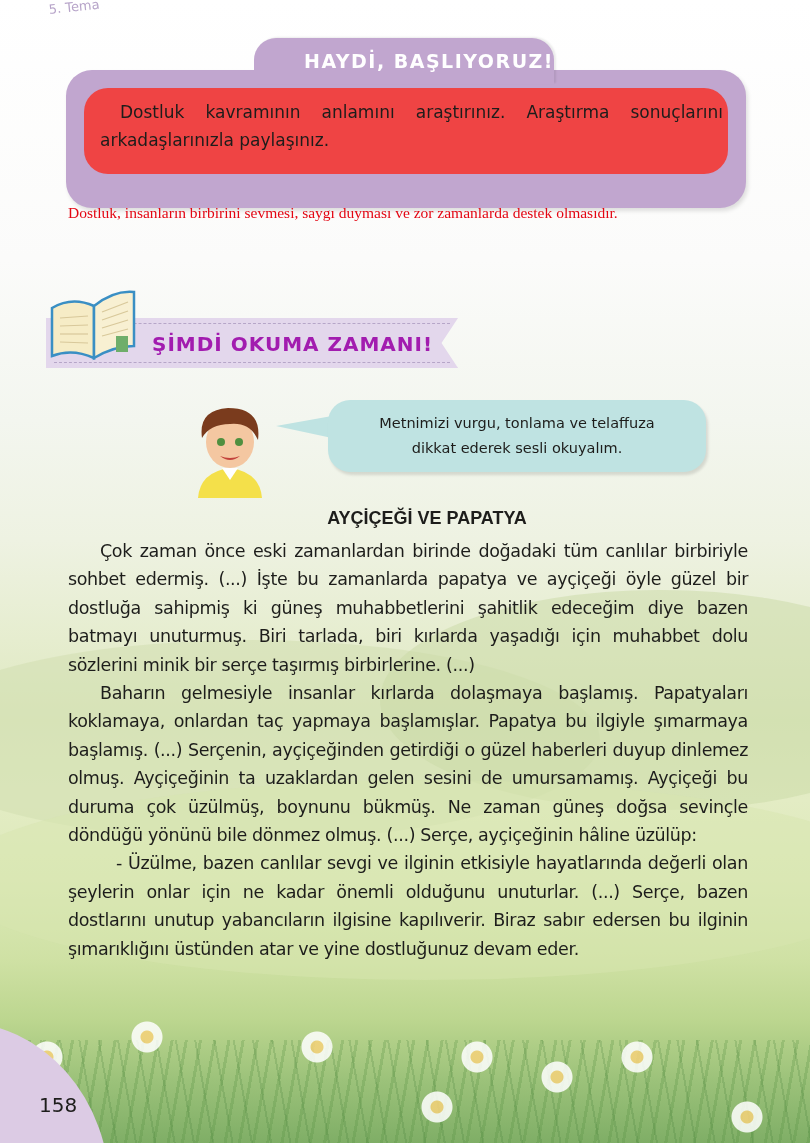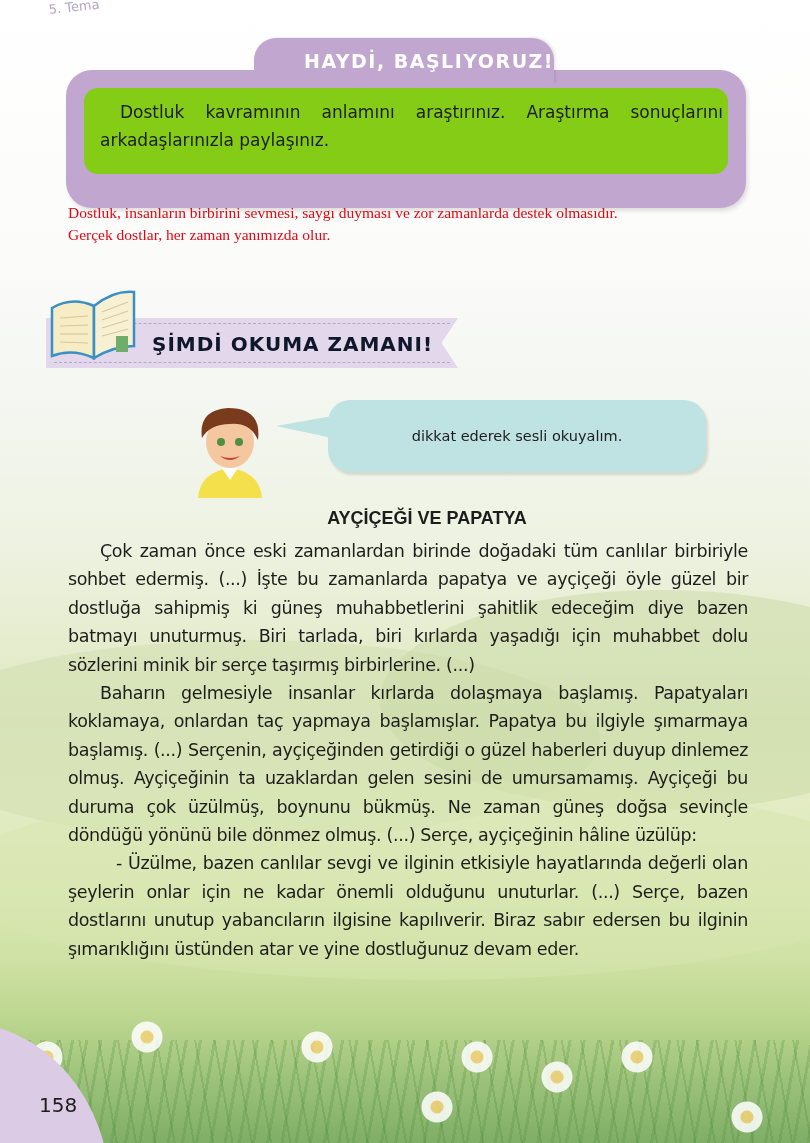--- a/index.html
+++ b/index.html
@@ -39,21 +39,21 @@
     }
     .haydi-tab span { color: #fff; font-weight: bold; font-size: 19px; letter-spacing: 1.5px;
       font-family: "DejaVu Sans", sans-serif; }
     .haydi-frame {
       position: absolute; left: 66px; top: 70px; width: 680px; height: 138px;
       background: #c1a6cf; border-radius: 26px;
       box-shadow: 2px 3px 4px rgba(0,0,0,.12);
     }
     .haydi-inner {
       position: absolute; left: 84px; top: 88px; width: 644px; height: 86px;
-      background: #84cc16; border-radius: 14px;
+      background: #ef4444; border-radius: 24px;
       padding: 10px 5px 0 16px;
       font-size: 17px; line-height: 28px; color: #1d1d1b;
       text-align: justify;
     }
     .haydi-inner .p { text-indent: 20px; }
 
     .answer {
       position: absolute; left: 68px; top: 202px; width: 700px;
       color: #e30613; font-family: Liberation Serif, serif;
       font-size: 15.5px; line-height: 22px;
@@ -62,21 +62,21 @@
     
     .banner {
       position: absolute; left: 46px; top: 318px; width: 412px; height: 50px;
       background: #e3d7ec;
       clip-path: polygon(0 0, 100% 0, 96% 50%, 100% 100%, 0 100%);
       box-shadow: 0 2px 3px rgba(0,0,0,.1);
     }
     .banner::before { content: ""; position: absolute; left: 8px; right: 8px; top: 5px; border-top: 1.5px dashed #b6a6c8; }
     .banner::after { content: ""; position: absolute; left: 8px; right: 8px; bottom: 5px; border-top: 1.5px dashed #b6a6c8; }
     .banner-text { position: absolute; left: 152px; top: 332px; font-size: 20px; font-weight: bold;
-      color: #0f172a; letter-spacing: 1px; font-family: "DejaVu Sans", sans-serif; }
+      color: #a21caf; letter-spacing: 1px; font-family: "DejaVu Sans", sans-serif; }
     .book { position: absolute; left: 48px; top: 288px; width: 92px; height: 74px; }
 
     
     .kid { position: absolute; left: 188px; top: 402px; width: 84px; height: 96px; }
     .bubble {
       position: absolute; left: 328px; top: 400px; width: 378px; height: 72px;
       background: #bfe3e2; border-radius: 22px;
       box-shadow: 2px 3px 3px rgba(0,0,0,.12);
       display: flex; flex-direction: column; align-items: center; justify-content: center;
       font-size: 14.5px; line-height: 25px; color: #1d1d1b; font-family: "DejaVu Sans", sans-serif;
@@ -129,21 +129,20 @@
 <section>
   <div class="haydi-frame"></div>
   <div class="haydi-tab">
     <span>HAYDİ, BAŞLIYORUZ!</span>
   </div>
   <div class="haydi-inner">
     <div class="p">Dostluk kavramının anlamını araştırınız. Araştırma sonuçlarını arkadaşlarınızla paylaşınız.</div>
   </div>
   <div class="answer">
     <div>Dostluk, insanların birbirini sevmesi, saygı duyması ve zor zamanlarda destek olmasıdır.</div>
-    <div>Gerçek dostlar, her zaman yanımızda olur.</div>
   </div>
 </section>
 
 <section>
   <div class="banner"></div>
   <svg class="book" viewBox="0 0 92 74">
     <path d="M4 20 Q24 8 46 18 L46 70 Q24 60 4 68 Z" fill="#f6ecc6" stroke="#3a8fc4" stroke-width="2.5"></path>
     <path d="M46 18 Q66 2 86 4 L86 58 Q66 58 46 70 Z" fill="#f8f0d2" stroke="#3a8fc4" stroke-width="2.5"></path>
     <g stroke="#d8c89a" stroke-width="1.2">
       <line x1="12" y1="30" x2="40" y2="28"></line>
@@ -163,20 +162,21 @@
     <path d="M10 96 Q12 70 42 66 Q72 70 74 96 Z" fill="#f4e04a"></path>
     <path d="M34 66 L42 78 L50 66 Z" fill="#ffffff"></path>
     <ellipse cx="42" cy="40" rx="24" ry="26" fill="#f4c7a1"></ellipse>
     <path d="M14 36 Q10 8 40 6 Q74 6 70 38 Q62 20 42 22 Q22 22 14 36 Z" fill="#7a3b1d"></path>
     <circle cx="33" cy="40" r="4" fill="#4f8f3f"></circle>
     <circle cx="51" cy="40" r="4" fill="#4f8f3f"></circle>
     <path d="M32 54 Q42 62 52 54 Q42 58 32 54 Z" fill="#c2413b"></path>
   </svg>
   <div class="bubble-tail"></div>
   <div class="bubble">
+    <div>Metnimizi vurgu, tonlama ve telaffuza</div>
     <div>dikkat ederek sesli okuyalım.</div>
   </div>
 </section>
 
 <article>
   <h2 class="story-title">AYÇİÇEĞİ VE PAPATYA</h2>
   <div class="story">
     <p>Çok zaman önce eski zamanlardan birinde doğadaki tüm canlılar birbiriyle sohbet edermiş. (...)  İşte bu zamanlarda papatya ve ayçiçeği öyle güzel bir dostluğa sahipmiş ki güneş muhabbetlerini şahitlik edeceğim diye bazen batmayı unuturmuş. Biri tarlada, biri kırlarda yaşadığı için muhabbet dolu sözlerini minik bir serçe taşırmış birbirlerine. (...)</p>
     <p>Baharın gelmesiyle insanlar kırlarda dolaşmaya başlamış. Papatyaları koklamaya, onlardan taç yapmaya başlamışlar. Papatya bu ilgiyle şımarmaya başlamış. (...) Serçenin, ayçiçeğinden getirdiği o güzel haberleri duyup dinlemez olmuş. Ayçiçeğinin ta uzaklardan gelen sesini de umursamamış. Ayçiçeği bu duruma çok üzülmüş, boynunu bükmüş. Ne zaman güneş doğsa sevinçle döndüğü yönünü bile dönmez olmuş. (...) Serçe, ayçiçeğinin hâline üzülüp:</p>
     <p class="indent2">- Üzülme, bazen canlılar sevgi ve ilginin etkisiyle hayatlarında değerli olan şeylerin onlar için ne kadar önemli olduğunu unuturlar. (...) Serçe, bazen dostlarını unutup yabancıların ilgisine kapılıverir. Biraz sabır edersen bu ilginin şımarıklığını üstünden atar ve yine dostluğunuz devam eder.</p>

